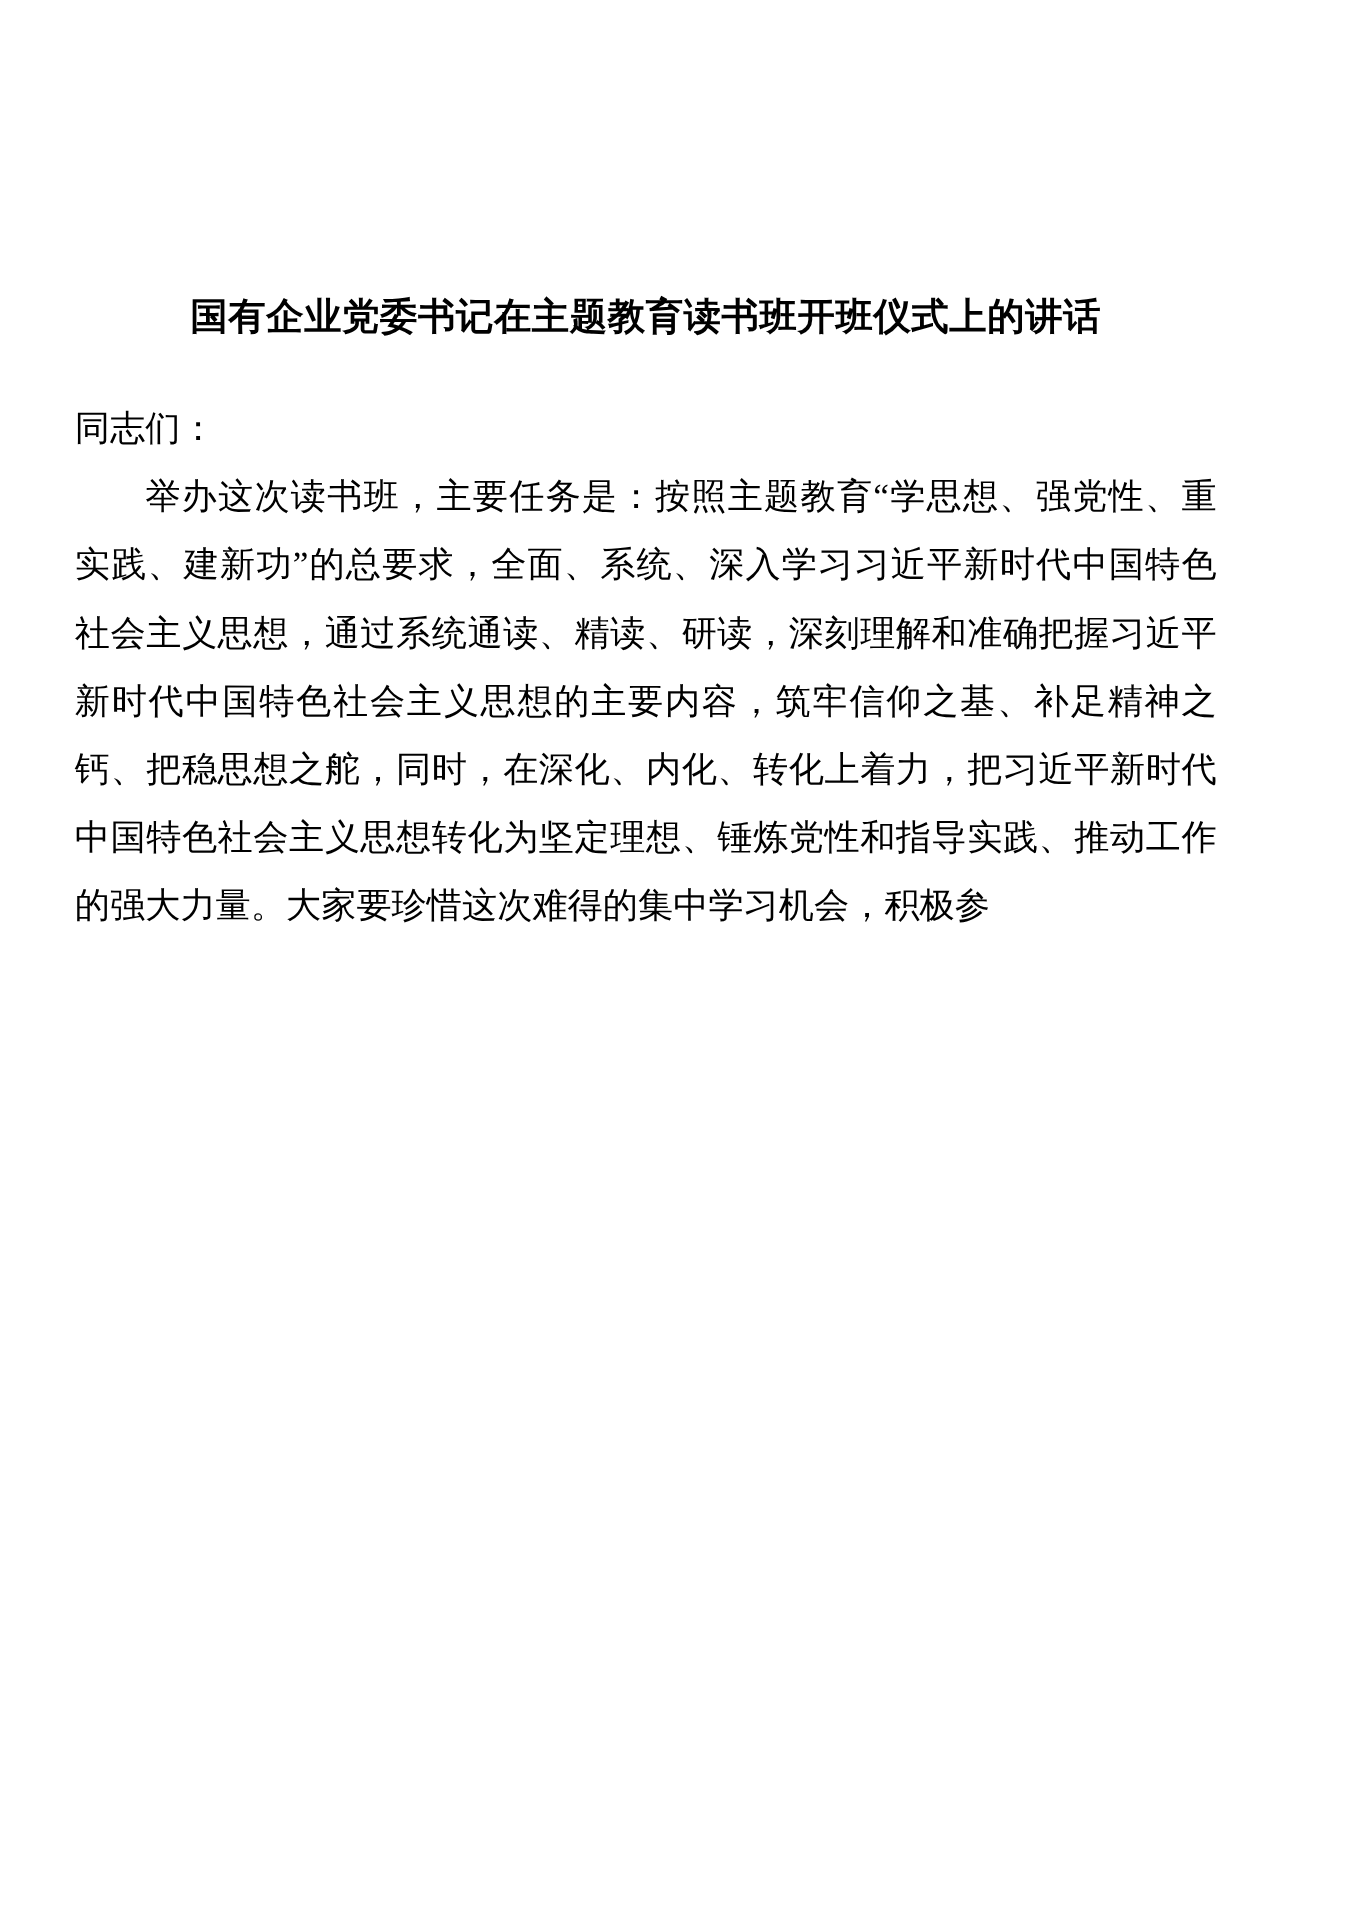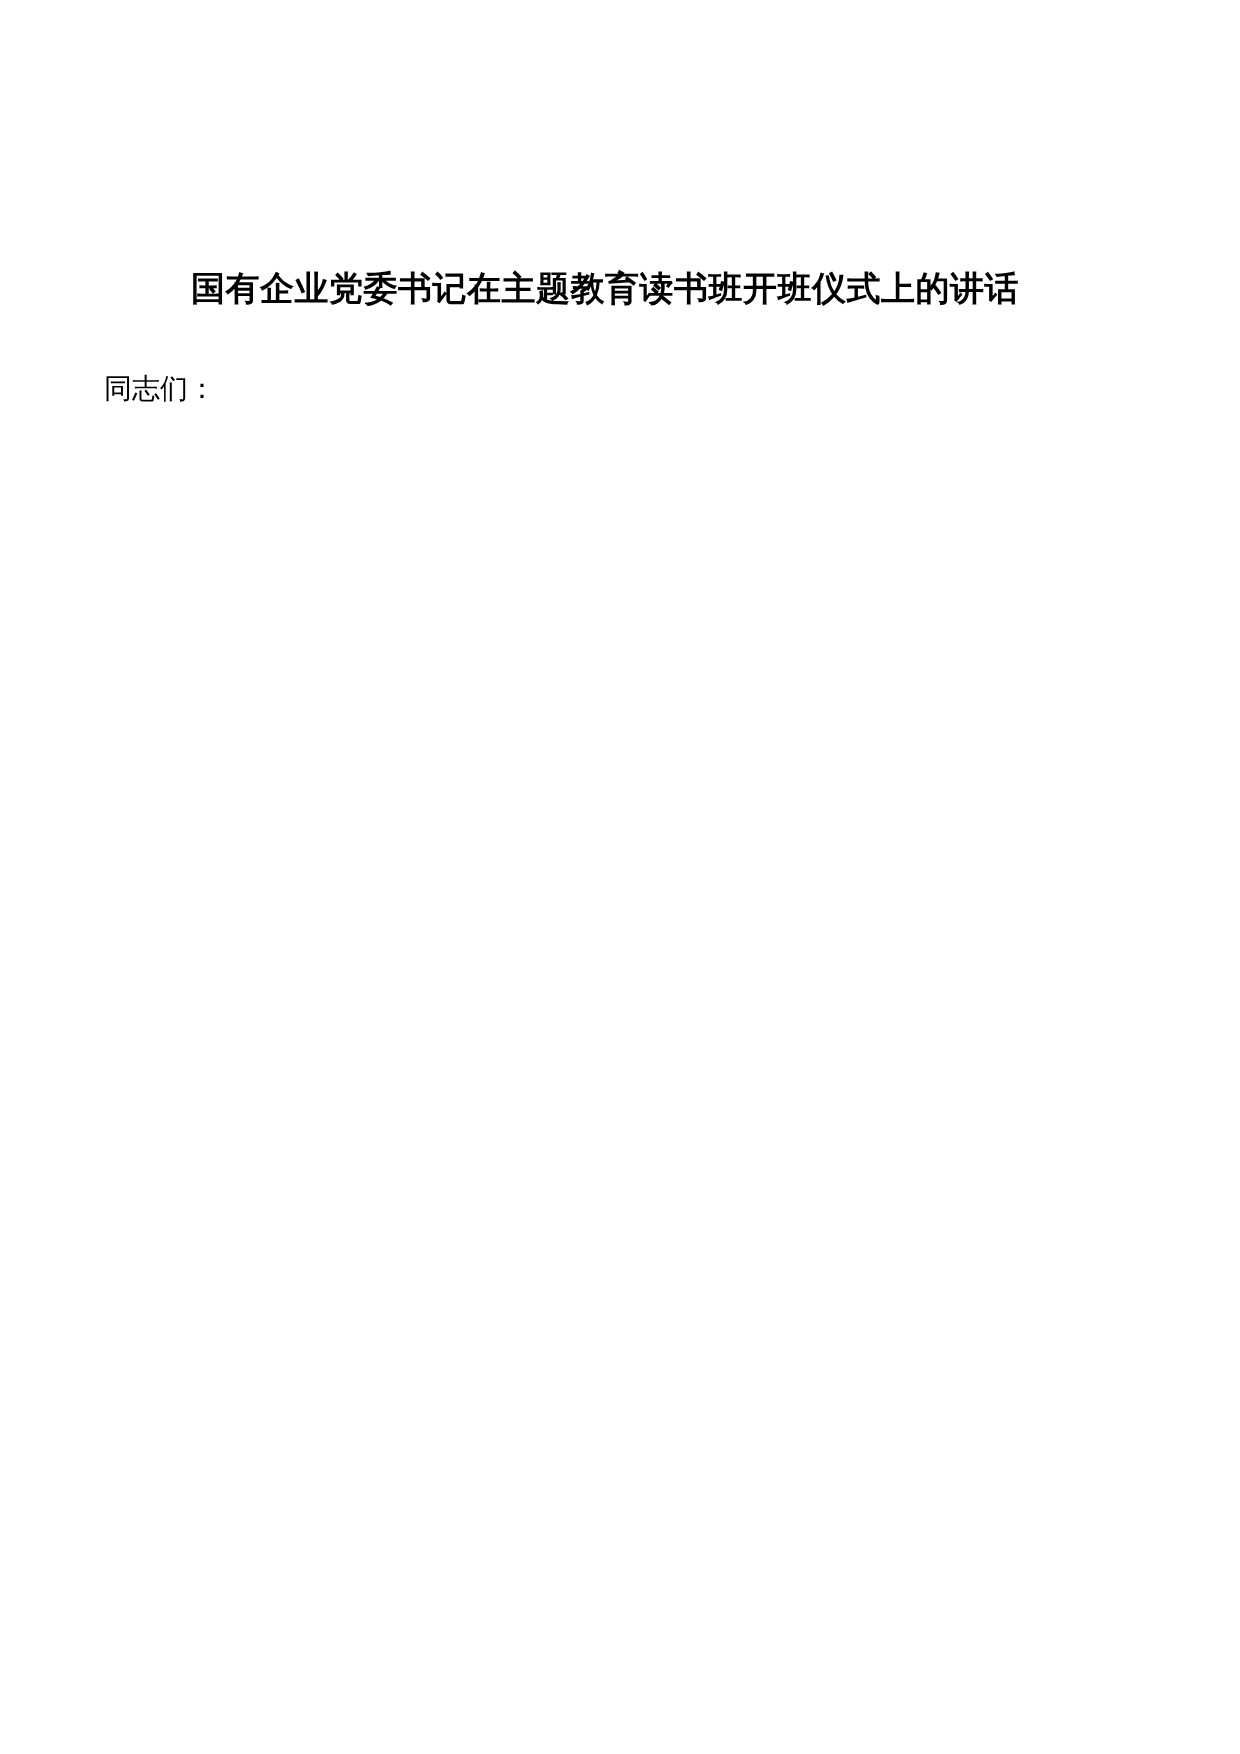--- a/index.html
+++ b/index.html
@@ -6,49 +6,50 @@
     margin: 0;
     padding: 0;
     background: #ffffff;
   }
   .page {
     position: relative;
     width: 1240px;
     height: 1652px;
     background: #ffffff;
     box-sizing: border-box;
-    padding: 268px 134px 0 104px;
+    padding: 268px 134px 0 68px;
     font-family: "Liberation Sans", "DejaVu Sans", sans-serif;
     color: #000000;
     overflow: hidden;
   }
   .doc-title {
     margin: 0 0 50px 0;
     font-size: 34px;
     font-weight: bold;
     line-height: 40px;
     text-align: center;
     letter-spacing: 0.5px;
   }
   .doc-body {
-    font-size: 28px;
+    font-size: 32px;
     line-height: 62px;
     text-align: justify;
     text-justify: inter-ideograph;
     font-family: Liberation Serif, serif;
   }
   .para {
     margin: 0;
     text-indent: 2em;
   }
   .para.no-indent {
     text-indent: 0;
   }
 </style>
 </head>
 <body>
 
 <div class="page">
   <h1 class="doc-title">国有企业党委书记在主题教育读书班开班仪式上的讲话</h1>
   <div class="doc-body">
     <p class="para no-indent">同志们：</p>
+    <p class="para">举办这次读书班，主要任务是：按照主题教育“学思想、强党性、重实践、建新功”的总要求，全面、系统、深入学习习近平新时代中国特色社会主义思想，通过系统通读、精读、研读，深刻理解和准确把握习近平新时代中国特色社会主义思想的主要内容，筑牢信仰之基、补足精神之钙、把稳思想之舵，同时，在深化、内化、转化上着力，把习近平新时代中国特色社会主义思想转化为坚定理想、锤炼党性和指导实践、推动工作的强大力量。大家要珍惜这次难得的集中学习机会，积极参</p>
   </div>
 </div>
 
 </body></html>

